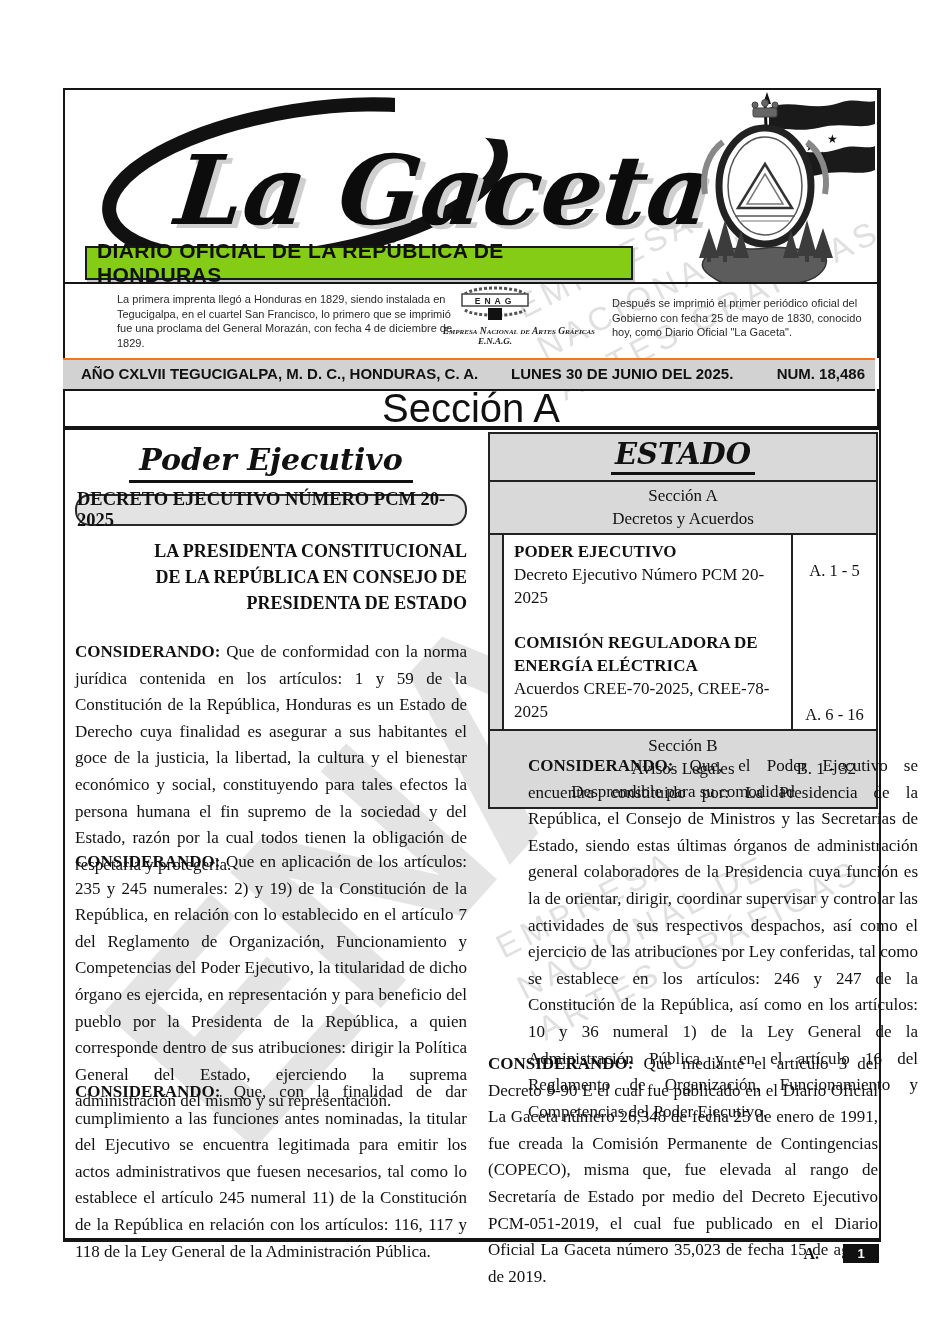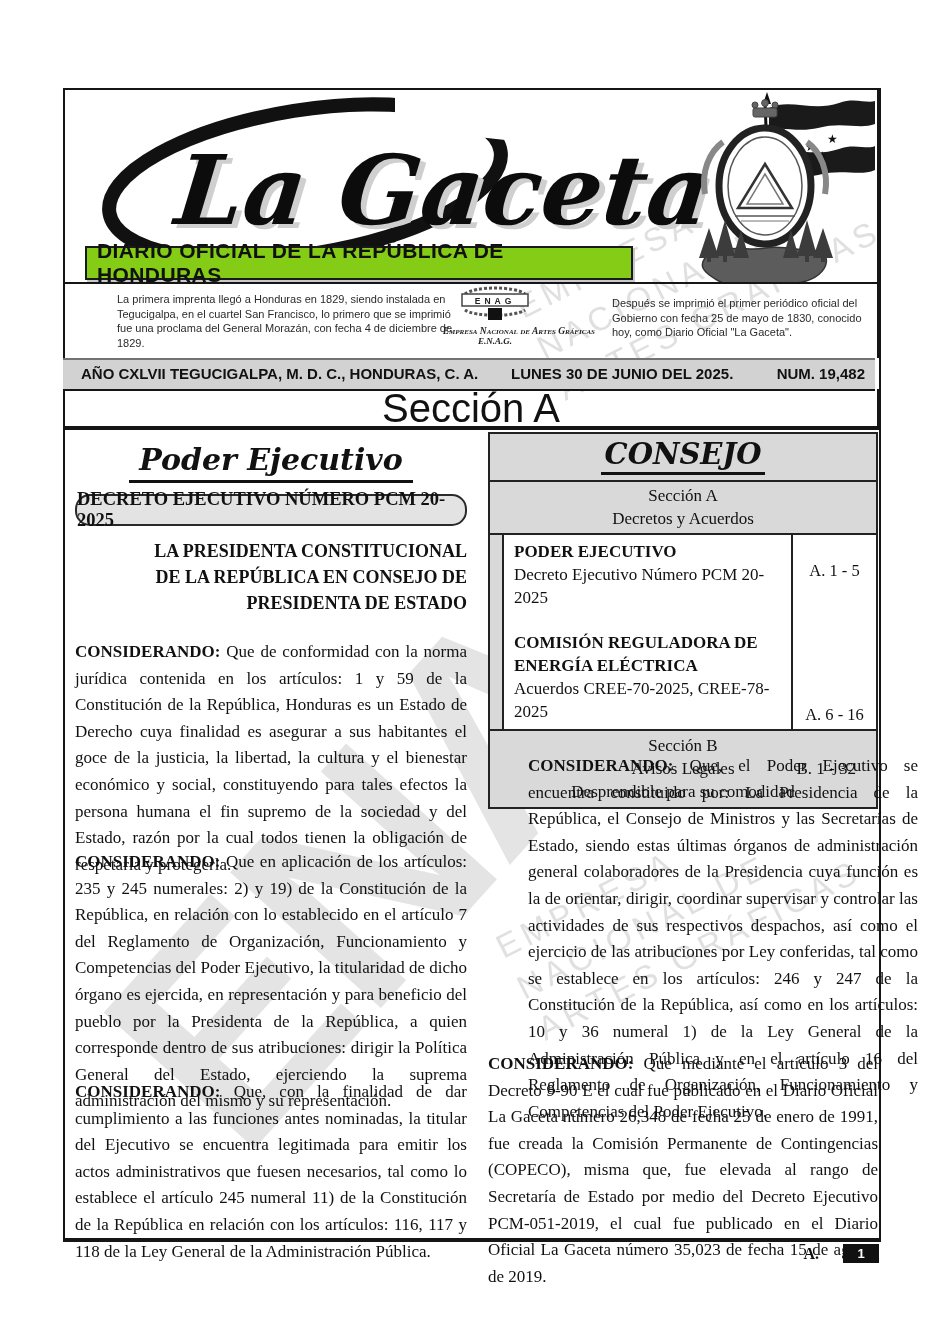--- a/index.html
+++ b/index.html
@@ -41,21 +41,21 @@
     line-height:14.5px;color:#2a2a2a;}
   .note-left{left:52px;top:10px;width:338px;}
   .note-right{left:547px;top:14px;width:262px;}
   .enag-logo{position:absolute;left:330px;top:2px;width:200px;text-align:center;}
   .enag-caption{font-family:"Liberation Serif",serif;font-variant:small-caps;
     font-weight:bold;font-style:italic;font-size:9.5px;color:#222;margin-top:-2px;text-align:right;}
   .enag-abbr{font-family:"Liberation Serif",serif;font-weight:bold;font-style:italic;
     font-size:9px;color:#222;}
   
   .dateline{position:absolute;left:63px;top:358px;width:812px;height:29px;
-    background:#d2d2d2;border-top:2px solid #737373;border-bottom:2px solid #151515;
+    background:#d2d2d2;border-top:2px solid #f97316;border-bottom:2px solid #151515;
     font-family:"Liberation Sans",sans-serif;font-weight:bold;font-size:15px;z-index:2;text-align:center;}
   .dateline span{position:absolute;top:5px;white-space:nowrap;}
   .dl-left{left:18px;}
   .dl-center{left:448px;}
   .dl-right{right:10px;}
   
   .section-band{position:absolute;left:63px;top:389px;width:812px;height:37px;
     border-left:2px solid #151515;border-right:2px solid #151515;border-bottom:4px solid #151515;
     text-align:center;z-index:2;}
   .section-band span{font-family:"Liberation Sans",sans-serif;font-size:40px;line-height:38px;}
@@ -188,21 +188,21 @@
     </svg>
     <div class="enag-caption">Empresa Nacional de Artes Gráficas</div>
     <div class="enag-abbr">E.N.A.G.</div>
   </div>
   <div class="note note-right">Después se imprimió el primer periódico oficial del Gobierno con fecha 25 de mayo de 1830, conocido hoy, como Diario Oficial "La Gaceta".</div>
 </div>
 
 <div class="dateline">
   <span class="dl-left">AÑO CXLVII  TEGUCIGALPA, M. D. C., HONDURAS, C. A.</span>
   <span class="dl-center">LUNES 30 DE JUNIO DEL 2025.</span>
-  <span class="dl-right">NUM. 19,482</span>
+  <span class="dl-right">NUM. 18,486</span>
 </div>
 
 <div class="section-band">
   <span>Sección A</span>
 </div>
 
 <div class="col col-left">
   <div class="pe-head">
     <span>Poder Ejecutivo</span>
   </div>
@@ -213,21 +213,21 @@
     <div>PRESIDENTA DE ESTADO</div>
   </div>
   <p class="para lp1"><b>CONSIDERANDO:</b><span> Que de conformidad con la norma jurídica contenida en los artículos: 1 y 59 de la Constitución de la República, Honduras es un Estado de Derecho cuya finalidad es asegurar a sus habitantes el goce de la justicia, la libertad, la cultura y el bienestar económico y social, constituyendo para tales efectos la persona humana el fin supremo de la sociedad y del Estado, razón por la cual todos tienen la obligación de respetarla y protegerla.</span></p>
   <p class="para lp2"><b>CONSIDERANDO:</b><span> Que en aplicación de los artículos: 235 y 245 numerales: 2) y 19) de la Constitución de la República, en relación con lo establecido en el artículo 7 del Reglamento de Organización, Funcionamiento y Competencias del Poder Ejecutivo, la titularidad de dicho órgano es ejercida, en representación y para beneficio del pueblo por la Presidenta de la República, a quien corresponde dentro de sus atribuciones: dirigir la Política General del Estado, ejerciendo la suprema administración del mismo y su representación.</span></p>
   <p class="para lp3"><b>CONSIDERANDO:</b><span> Que, con la finalidad de dar cumplimiento a las funciones antes nominadas, la titular del Ejecutivo se encuentra legitimada para emitir los actos administrativos que fuesen necesarios, tal como lo establece el artículo 245 numeral 11) de la Constitución de la República en relación con los artículos: 116, 117 y 118 de la Ley General de la Administración Pública.</span></p>
 </div>
 
 <div class="col col-right">
   <div class="sumario">
     <div class="sum-title">
-      <span>CONSEJO</span>
+      <span>ESTADO</span>
     </div>
     <div class="sum-sec">
       <div>Sección A</div>
       <div>Decretos y Acuerdos</div>
     </div>
     <div class="sum-table">
       <div class="sum-gutter"></div>
       <div class="sum-main">
         <div class="sum-org">PODER EJECUTIVO</div>
         <div>Decreto Ejecutivo Número PCM 20-2025</div>

